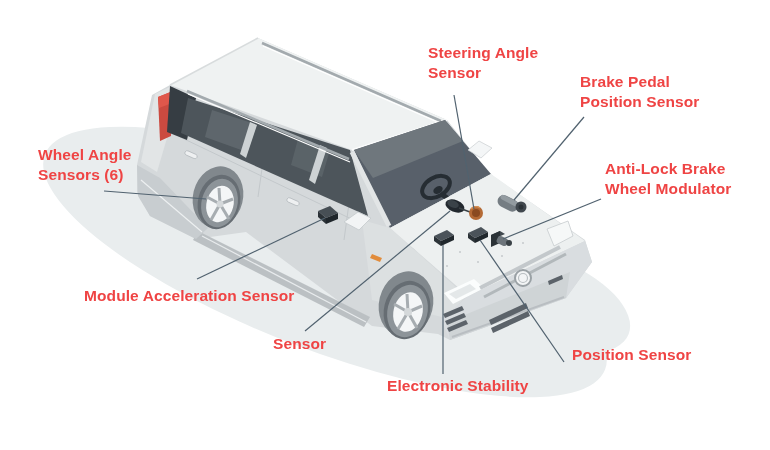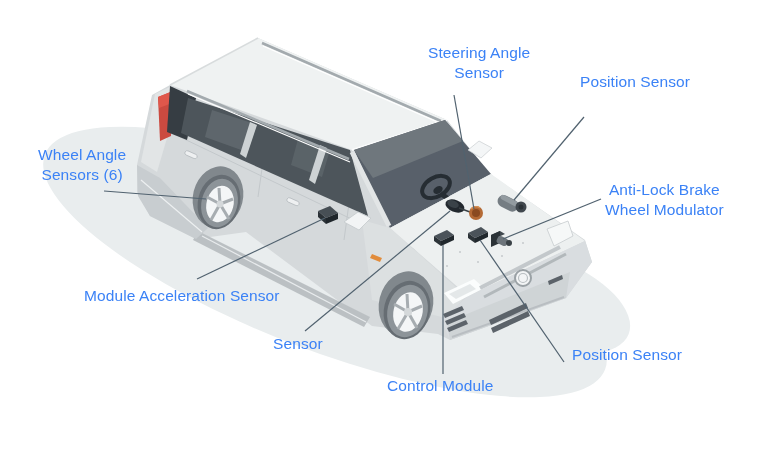--- a/index.html
+++ b/index.html
@@ -8,31 +8,30 @@
     width:770px;height:450px;
     background:#ffffff;
     overflow:hidden;
     font-family:"Liberation Sans",sans-serif;
   }
   #car-svg{position:absolute;left:0;top:0;}
   .callout{
     position:absolute;
     font-size:15.5px;
     line-height:20px;
-    font-weight:400;
-    color:#3b82f6;
+    font-weight:700;
+    color:#ef4444;
     white-space:nowrap;
     letter-spacing:0.1px;
-    text-align:center;
   }
   .callout span{display:block;}
   #lbl-wheel-speed   {left:38px;  top:145px;}
   #lbl-steering      {left:428px; top:43px;}
   #lbl-brake-pedal   {left:580px; top:72px;}
-  #lbl-abs           {left:605px; top:180px;}
+  #lbl-abs           {left:605px; top:159px;}
   #lbl-lateral-yaw   {left:84px;  top:286px;}
   #lbl-torque        {left:273px; top:334px;}
   #lbl-esc           {left:387px; top:376px;}
   #lbl-throttle      {left:572px; top:345px;}
 </style>
 </head>
 <body>
 
 <div id="stage">
 
@@ -241,32 +240,33 @@
 
   <div class="callout" id="lbl-wheel-speed">
     <span>Wheel Angle</span>
     <span>Sensors (6)</span>
   </div>
   <div class="callout" id="lbl-steering">
     <span>Steering Angle</span>
     <span>Sensor</span>
   </div>
   <div class="callout" id="lbl-brake-pedal">
+    <span>Brake Pedal</span>
     <span>Position Sensor</span>
   </div>
   <div class="callout" id="lbl-abs">
     <span>Anti-Lock Brake</span>
     <span>Wheel Modulator</span>
   </div>
   <div class="callout" id="lbl-lateral-yaw">
     <span>Module Acceleration Sensor</span>
   </div>
   <div class="callout" id="lbl-torque">
     <span>Sensor</span>
   </div>
   <div class="callout" id="lbl-esc">
-    <span>Control Module</span>
+    <span>Electronic Stability</span>
   </div>
   <div class="callout" id="lbl-throttle">
     <span>Position Sensor</span>
   </div>
 
 </div>
 
 </body></html>

